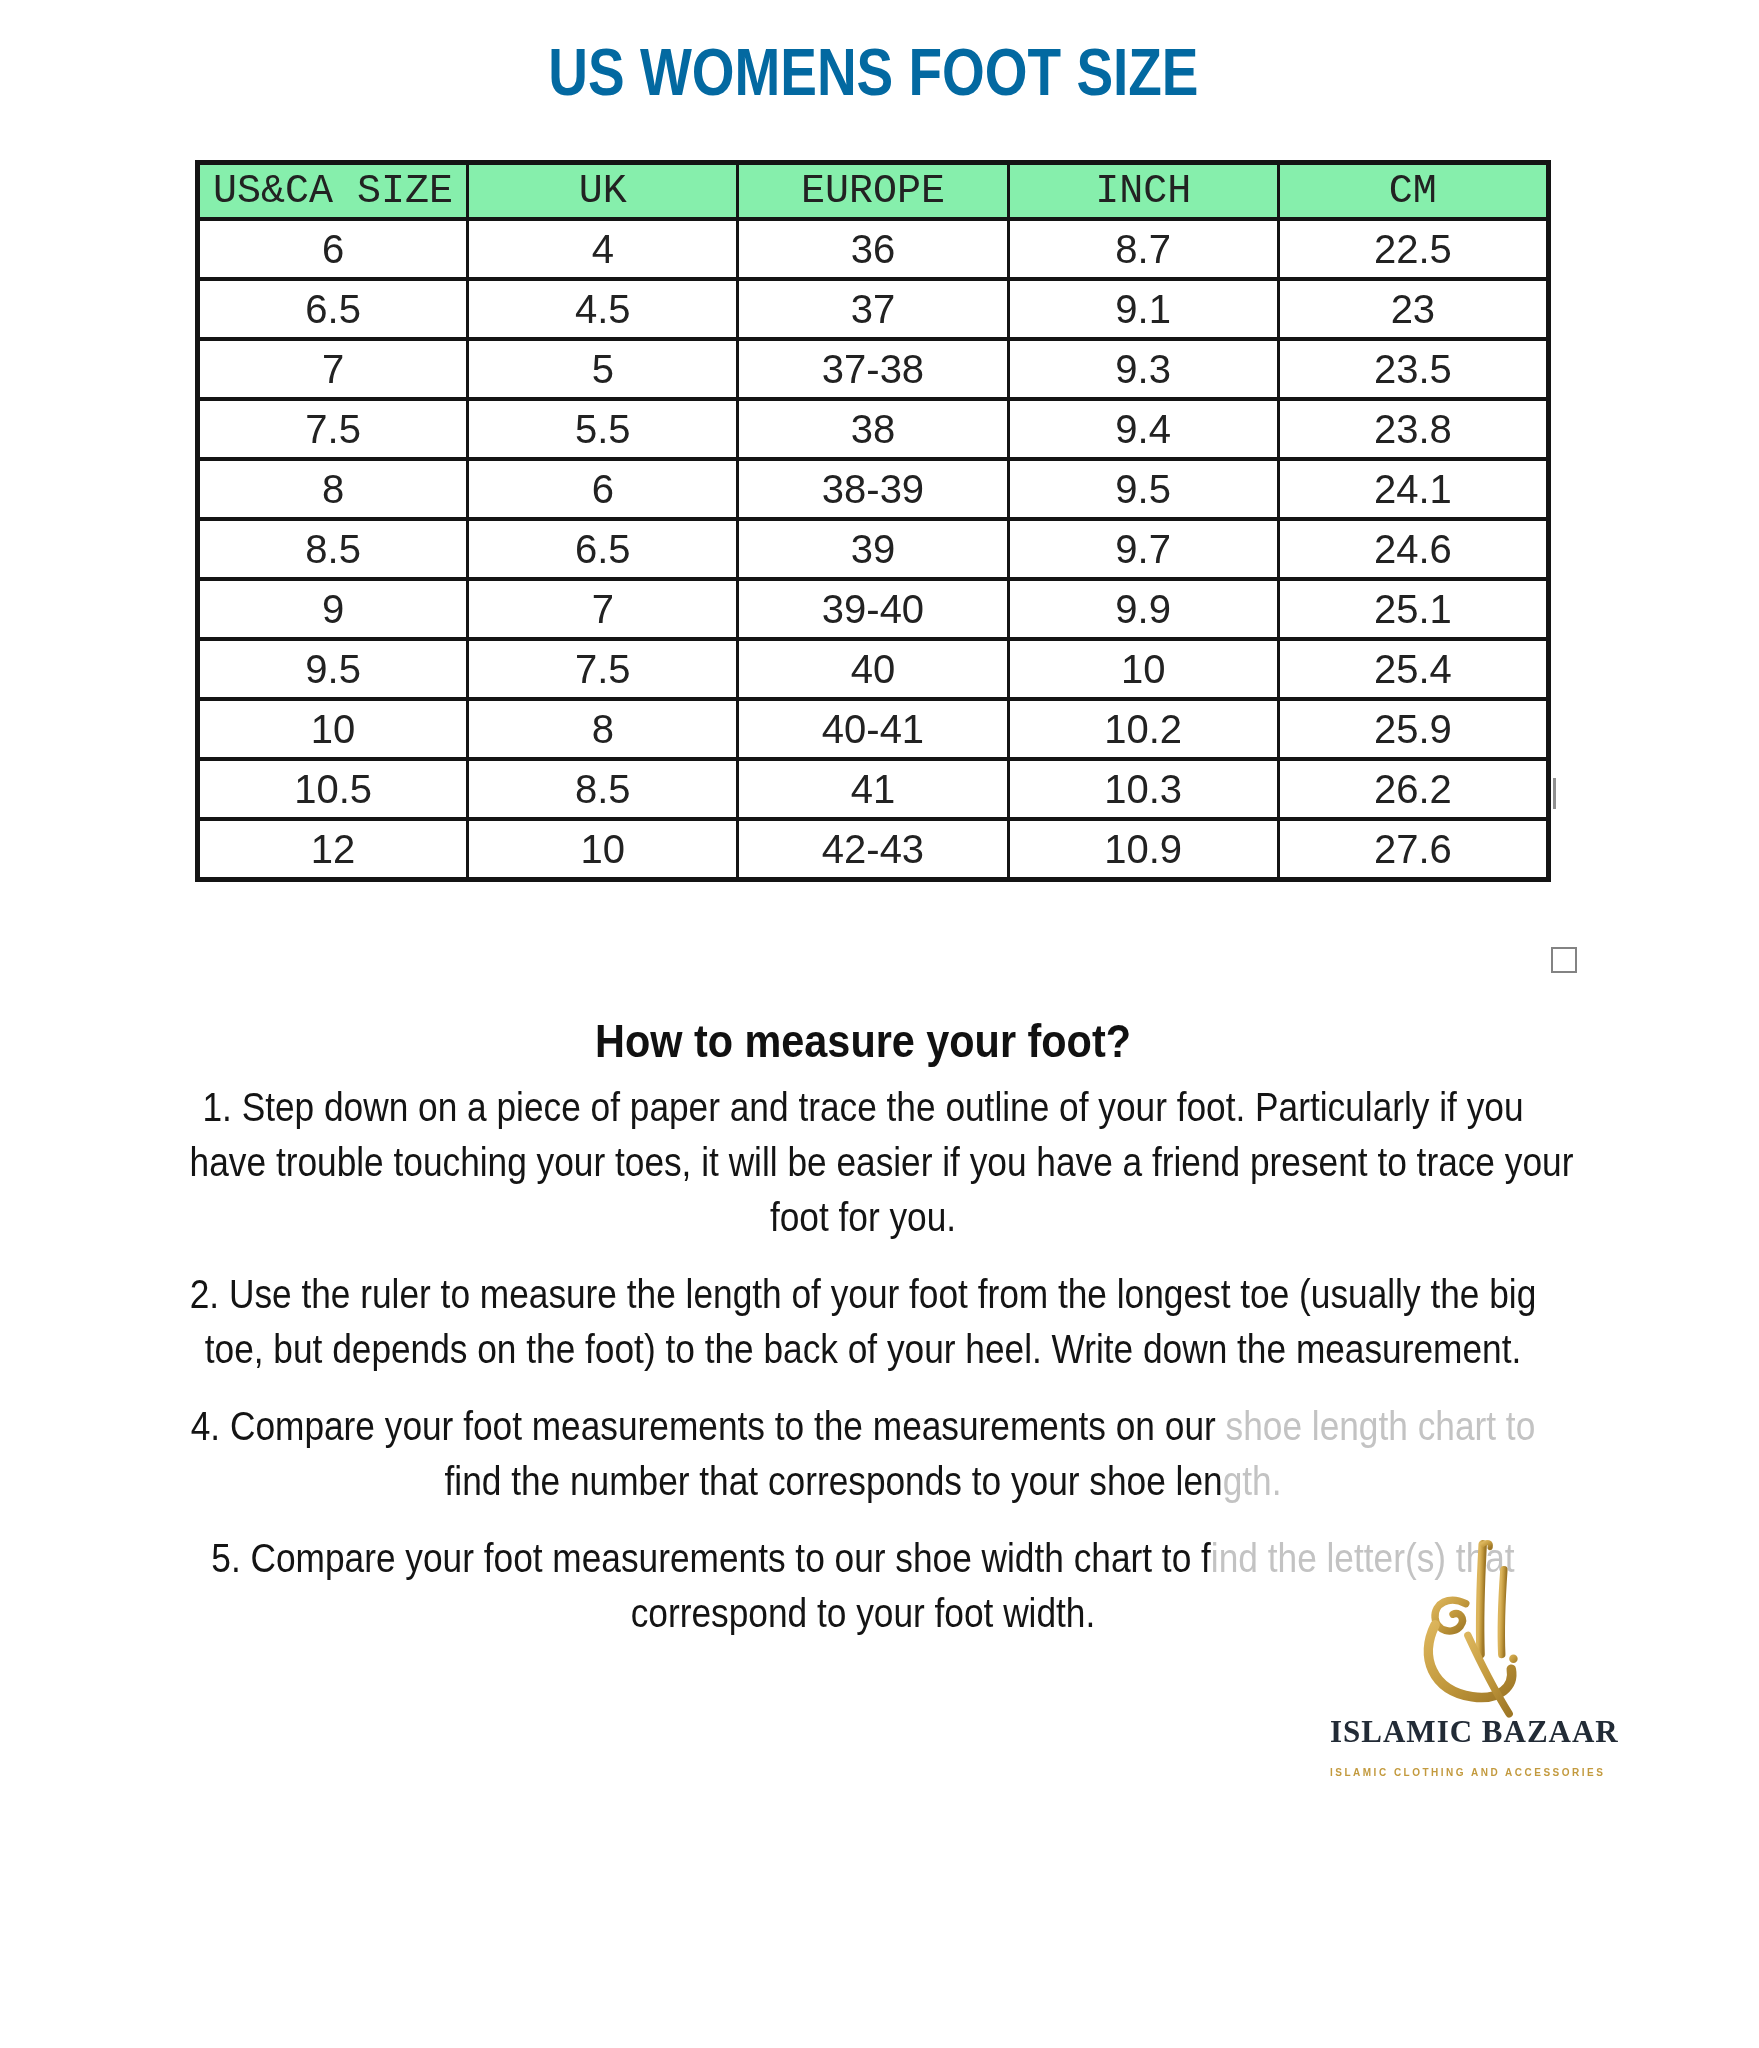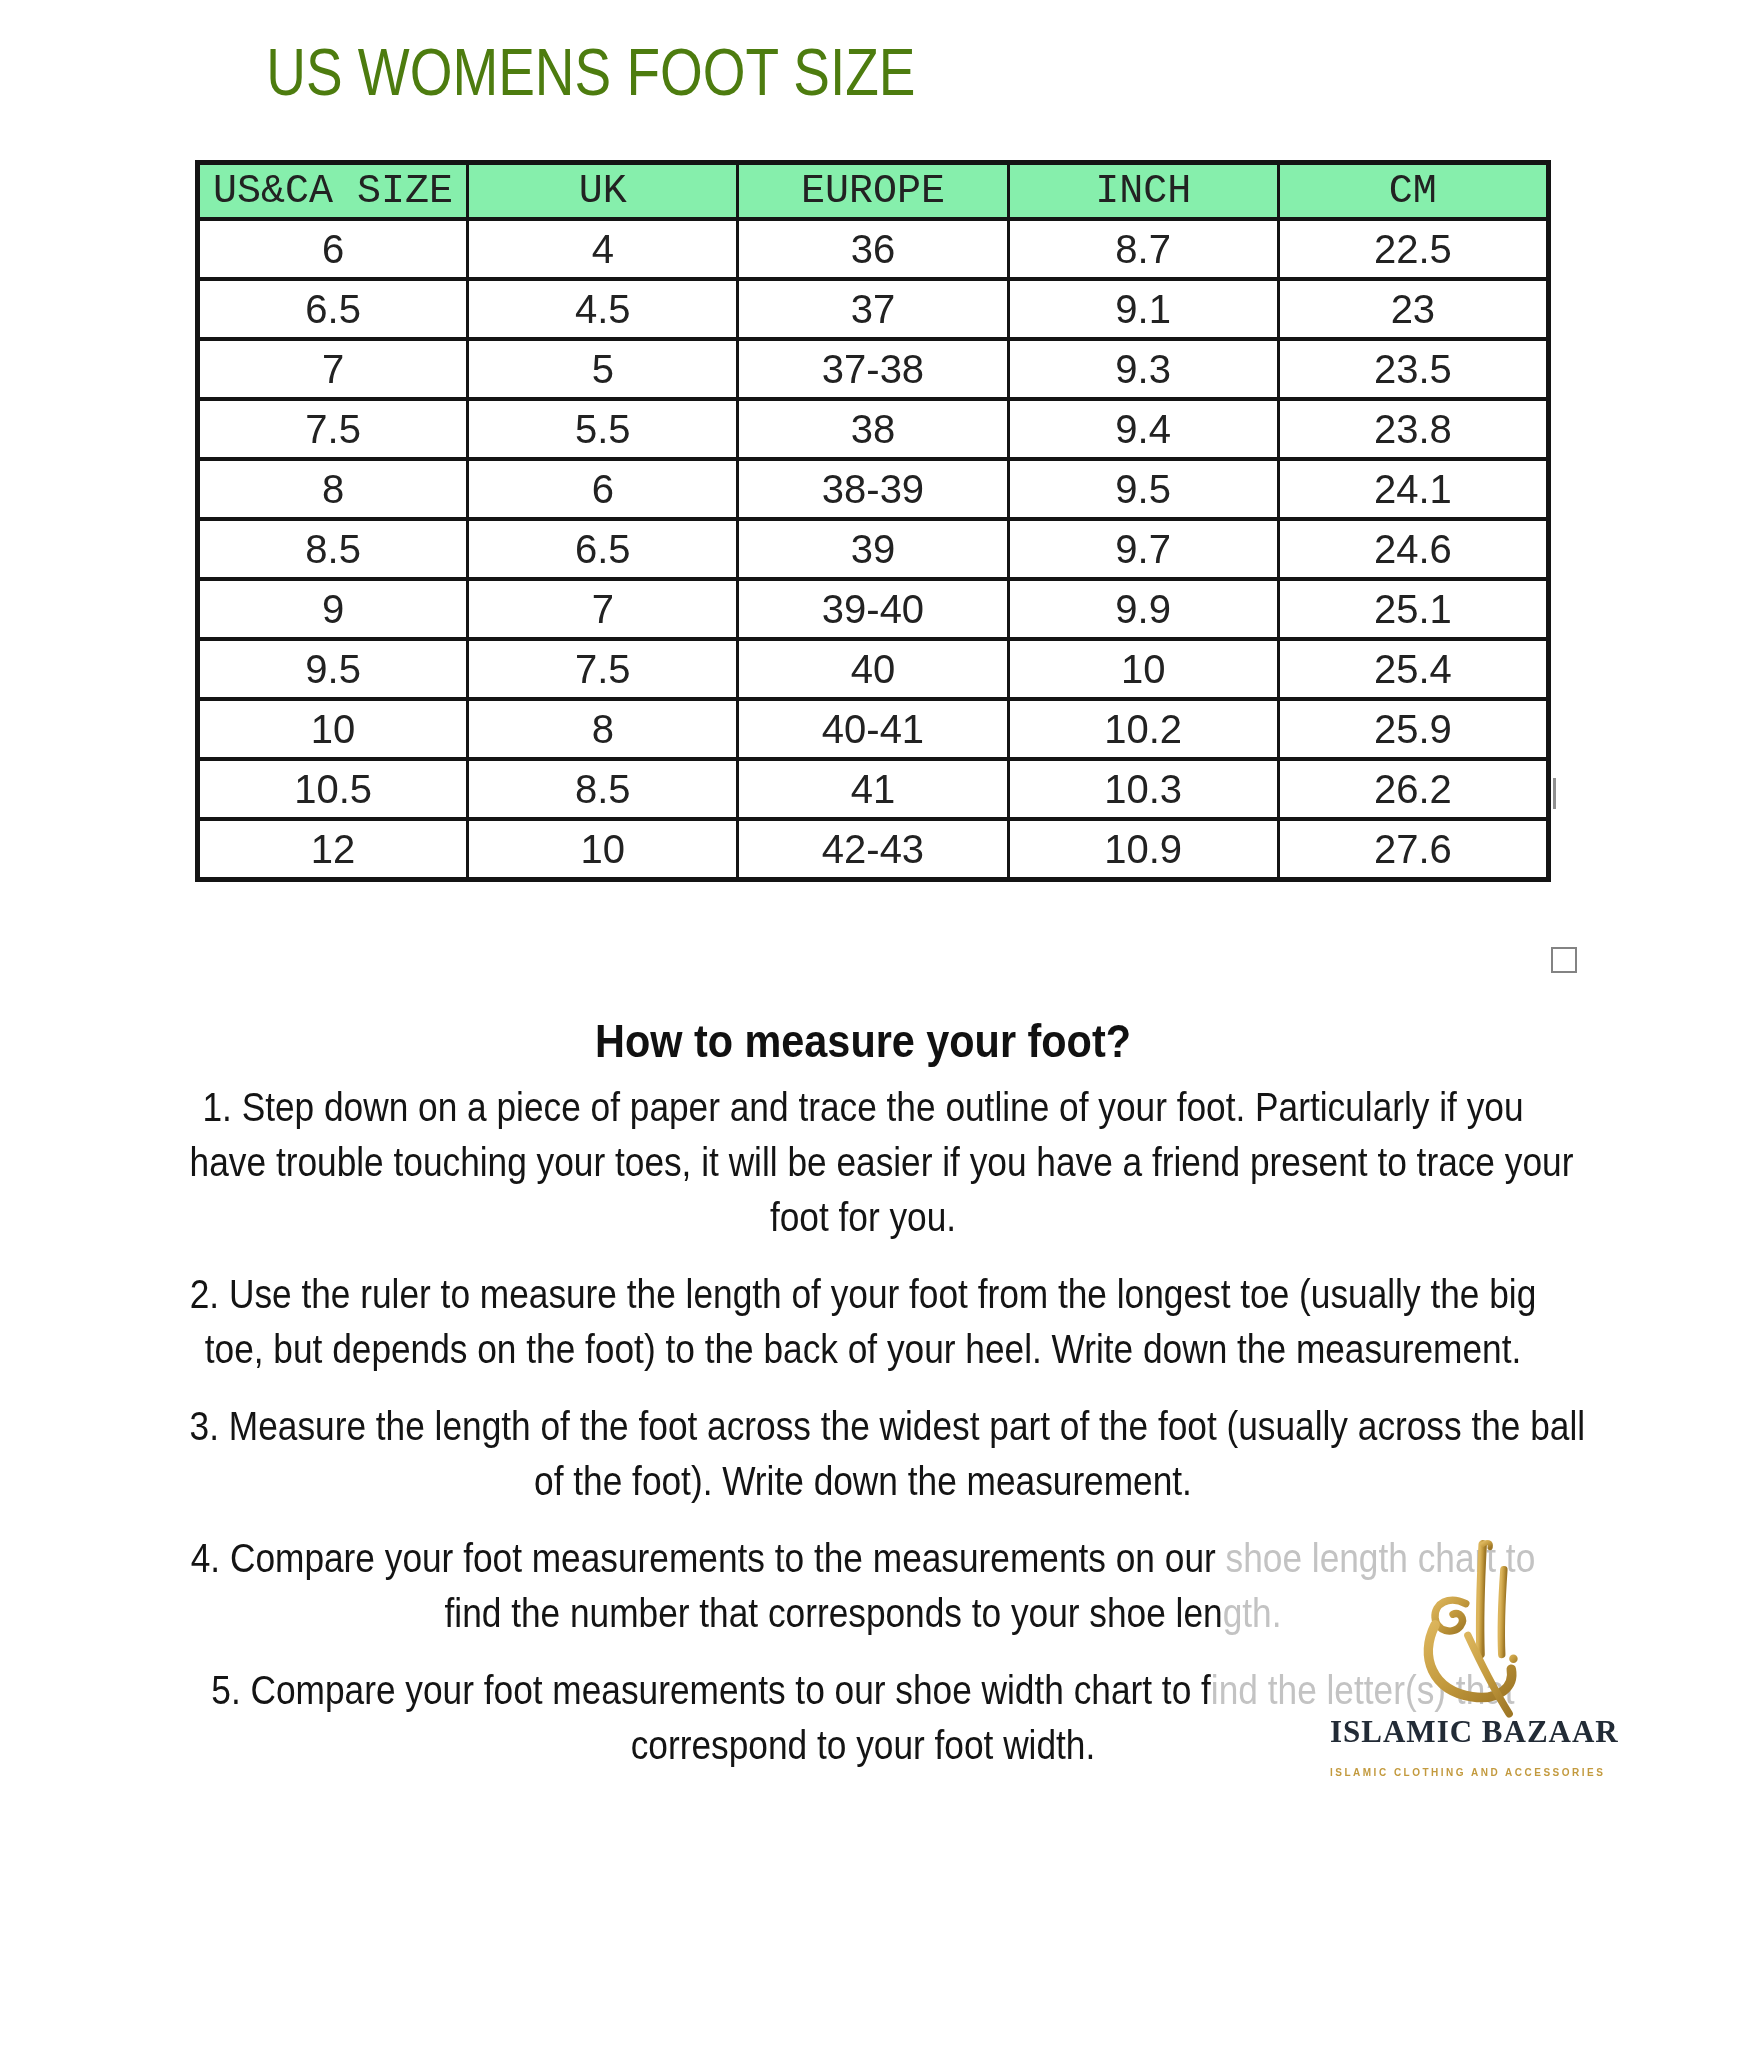--- a/index.html
+++ b/index.html
@@ -8,21 +8,21 @@
     width:1759px;height:2048px;
     background:#ffffff;
     font-family:"Liberation Sans",sans-serif;
     color:#1a1a1a;
     overflow:hidden;
   }
 
   
   .page-title{
     position:absolute;left:195px;top:36px;width:1356px;
-    font-size:67px;font-weight:normal;color:#4d7c0f;
+    text-align:center;font-size:67px;font-weight:bold;color:#0369a1;
     line-height:72px;
   }
   .page-title .squeeze{
     display:inline-block;transform:scaleX(0.82);transform-origin:50% 50%;
     white-space:nowrap;letter-spacing:0px;
   }
 
   
   table.size-table{
     position:absolute;left:195px;top:160px;width:1356px;
@@ -185,24 +185,20 @@
     <h2>How to measure your foot?</h2>
     <div id="steps">
         <div class="step">
           <div class="line"><span>1. Step down on a piece of paper and trace the outline of your foot. Particularly if you</span></div>
           <div class="line"><span>have trouble touching your toes, it will be easier if you have a friend present to trace your</span></div>
           <div class="line"><span>foot for you.</span></div>
         </div>
         <div class="step">
           <div class="line"><span>2. Use the ruler to measure the length of your foot from the longest toe (usually the big</span></div>
           <div class="line"><span>toe, but depends on the foot) to the back of your heel. Write down the measurement.</span></div>
-        </div>
-        <div class="step">
-          <div class="line"><span>3. Measure the length of the foot across the widest part of the foot (usually across the ball</span></div>
-          <div class="line"><span>of the foot). Write down the measurement.</span></div>
         </div>
         <div class="step">
           <div class="line"><span>4. Compare your foot measurements to the measurements on our </span><span class="faded">shoe length chart to</span></div>
           <div class="line"><span>find the number that corresponds to your shoe len</span><span class="faded">gth.</span></div>
         </div>
         <div class="step">
           <div class="line"><span>5. Compare your foot measurements to our shoe width chart to f</span><span class="faded">ind the letter(s) that</span></div>
           <div class="line"><span>correspond to your foot width.</span></div>
         </div>
       </div>

